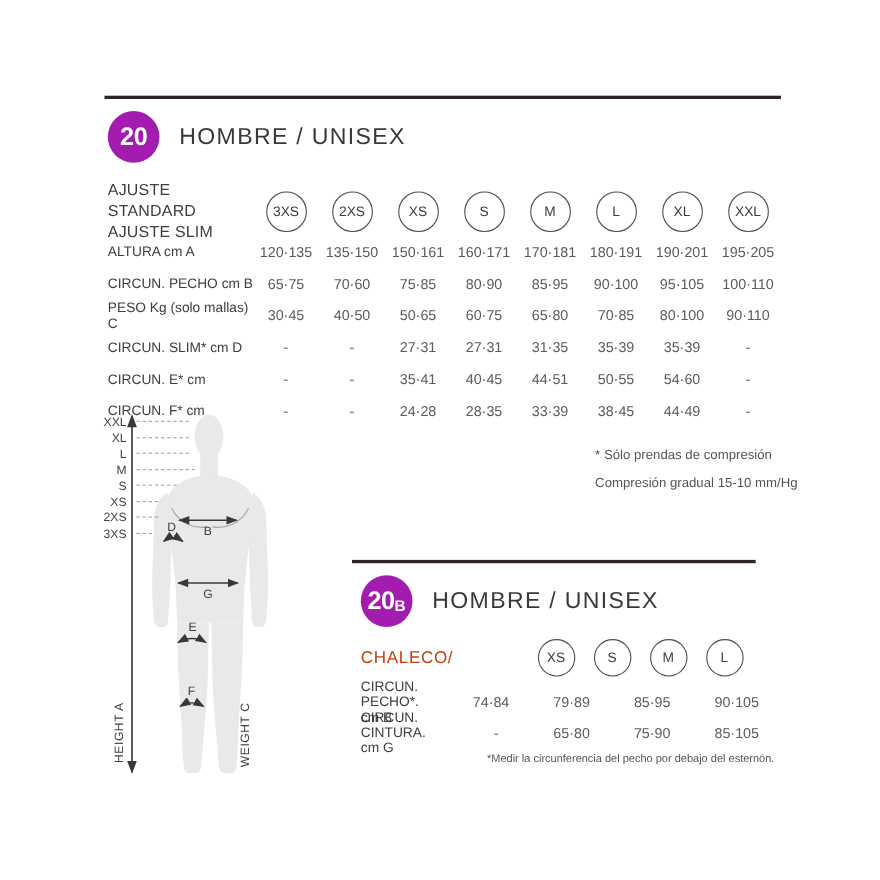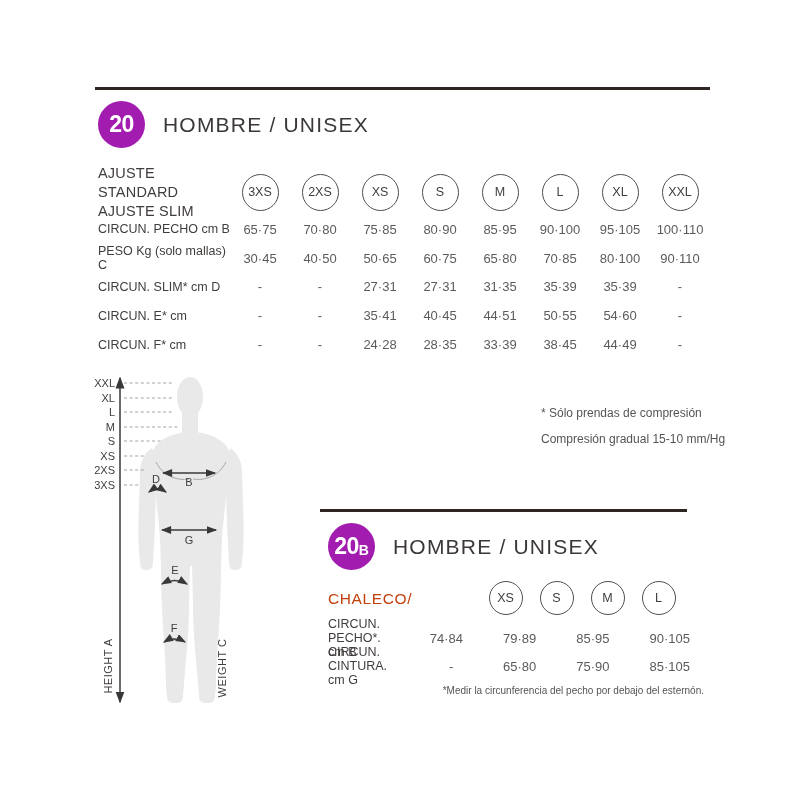--- a/index.html
+++ b/index.html
@@ -93,25 +93,36 @@
         <div class="circle">L</div>
       </div>
     <div class="cell">
         <div class="circle">XL</div>
       </div>
     <div class="cell">
         <div class="circle">XXL</div>
       </div>
   </div>
 
+  <div class="drow">
+    <div class="rlabel">ALTURA cm A</div>
+    <div class="val">120·135</div>
+    <div class="val">135·150</div>
+    <div class="val">150·161</div>
+    <div class="val">160·171</div>
+    <div class="val">170·181</div>
+    <div class="val">180·191</div>
+    <div class="val">190·201</div>
+    <div class="val">195·205</div>
+  </div>
 
   <div class="drow">
     <div class="rlabel">CIRCUN. PECHO cm B</div>
     <div class="val">65·75</div>
-    <div class="val">70·80</div>
+    <div class="val">70·60</div>
     <div class="val">75·85</div>
     <div class="val">80·90</div>
     <div class="val">85·95</div>
     <div class="val">90·100</div>
     <div class="val">95·105</div>
     <div class="val">100·110</div>
   </div>
 
   <div class="drow">
     <div class="rlabel">PESO Kg (solo mallas) C</div>

